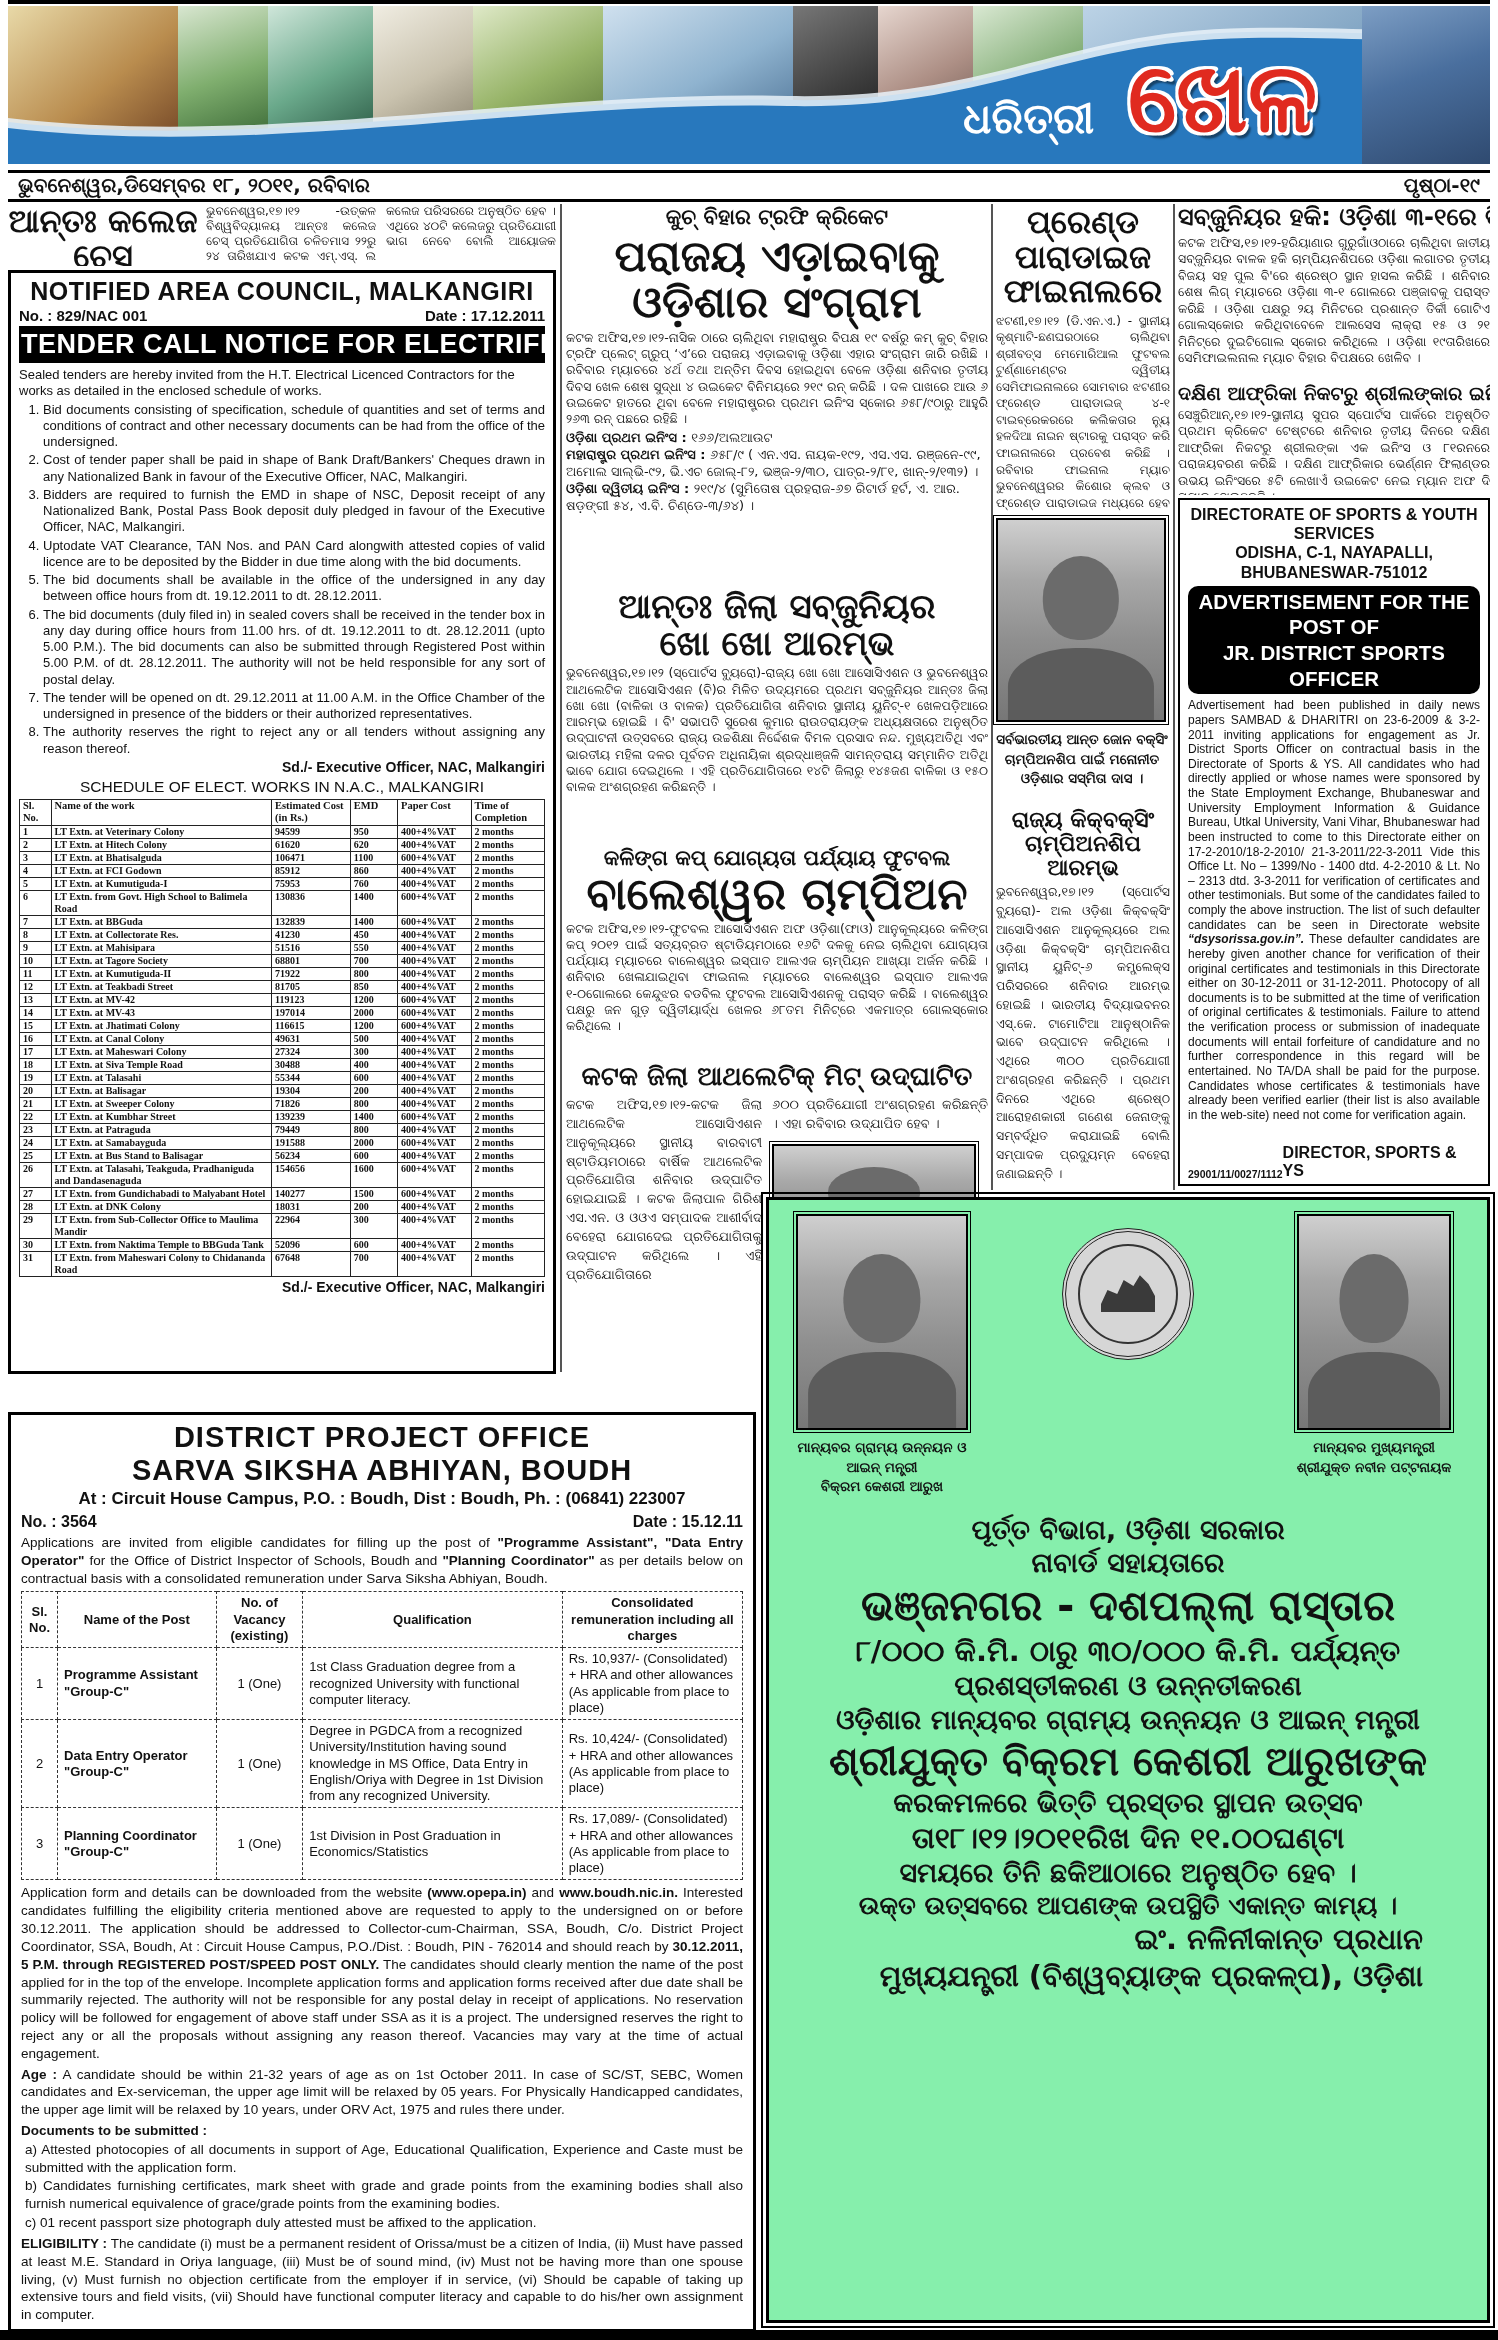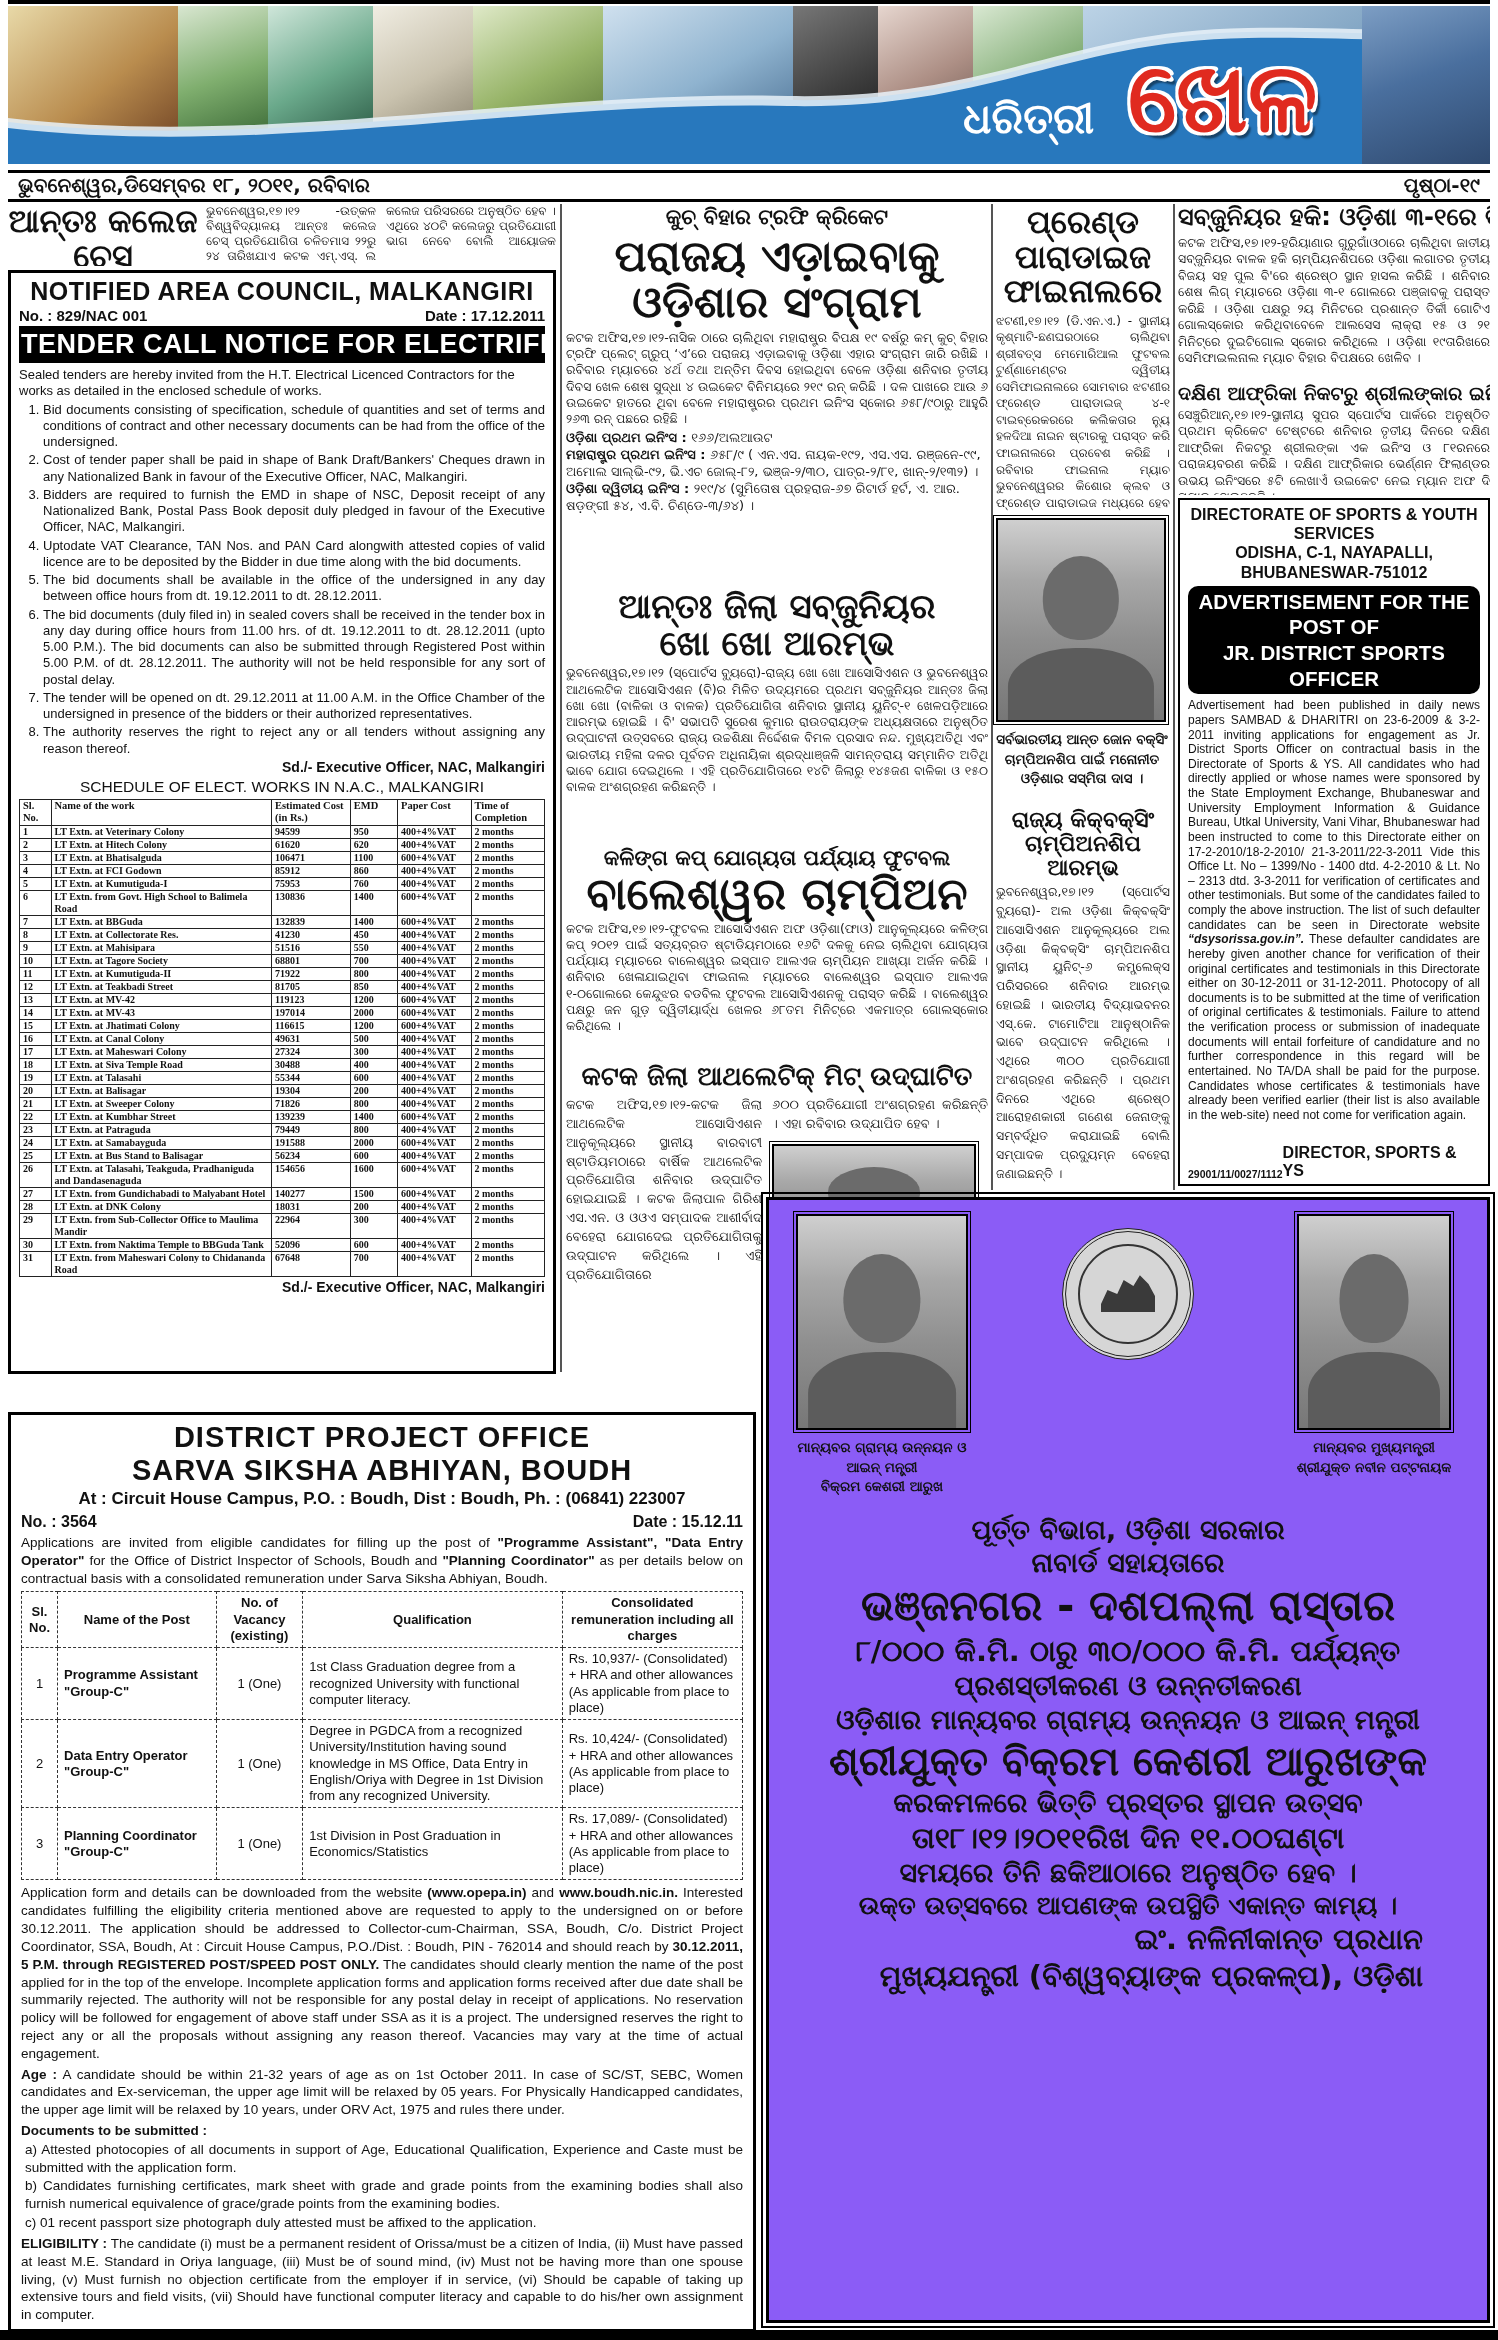--- a/index.html
+++ b/index.html
@@ -83,21 +83,21 @@
   .dsys-h{font-size:16px;font-weight:700;text-align:center;line-height:1.2;}
   .dsys-banner{background:#000;color:#fff;border-radius:10px;font-size:20.5px;font-weight:700;text-align:center;
     line-height:1.25;padding:3px 2px;margin:4px 0;}
   .dsys-body{font-size:12px;line-height:1.22;text-align:justify;height:538px;overflow:hidden;}
   .dsys-site{font-weight:700;font-style:italic;}
   .dsys-footer{position:absolute;left:8px;right:8px;bottom:4px;display:flex;justify-content:space-between;align-items:flex-end;}
   .dsys-code{font-size:10.5px;font-weight:700;}
   .dsys-sign{font-size:16px;font-weight:700;}
 
   
-  .roadad{left:766px;top:1197px;width:724px;height:1126px;background:#8b5cf6;border:3px solid #000;outline:2px solid #000;outline-offset:3px;padding:14px 18px 10px 18px;}
+  .roadad{left:766px;top:1197px;width:724px;height:1126px;background:#86efac;border:3px solid #000;outline:2px solid #000;outline-offset:3px;padding:14px 18px 10px 18px;}
   .roadad-top{display:flex;justify-content:space-between;align-items:flex-start;}
   .roadad-col{width:190px;text-align:center;}
   .emblem{width:124px;height:124px;border-radius:50%;border:4px double #222;margin:14px auto 0 auto;position:relative;background:#d6d6d6;}
   .emblem::before{content:"";position:absolute;inset:12px;border-radius:50%;border:2px solid #333;}
   .emblem::after{content:"";position:absolute;left:50%;top:50%;width:54px;height:40px;transform:translate(-50%,-55%);
     background:#3a3a3a;clip-path:polygon(0 80%,12% 45%,30% 55%,42% 20%,60% 35%,72% 8%,88% 30%,100% 60%,100% 100%,0 100%);}
   .roadad-lines{margin-top:16px;text-align:center;font-weight:700;}
   .rl{margin:0 0;line-height:1.25;}
   .rl-28{font-size:27px;} .rl-30{font-size:29px;} .rl-44{font-size:42px;} .rl-42{font-size:40px;} .rl-26{font-size:25px;}
   .rl-sig{ text-align:right;padding-right:46px;}

